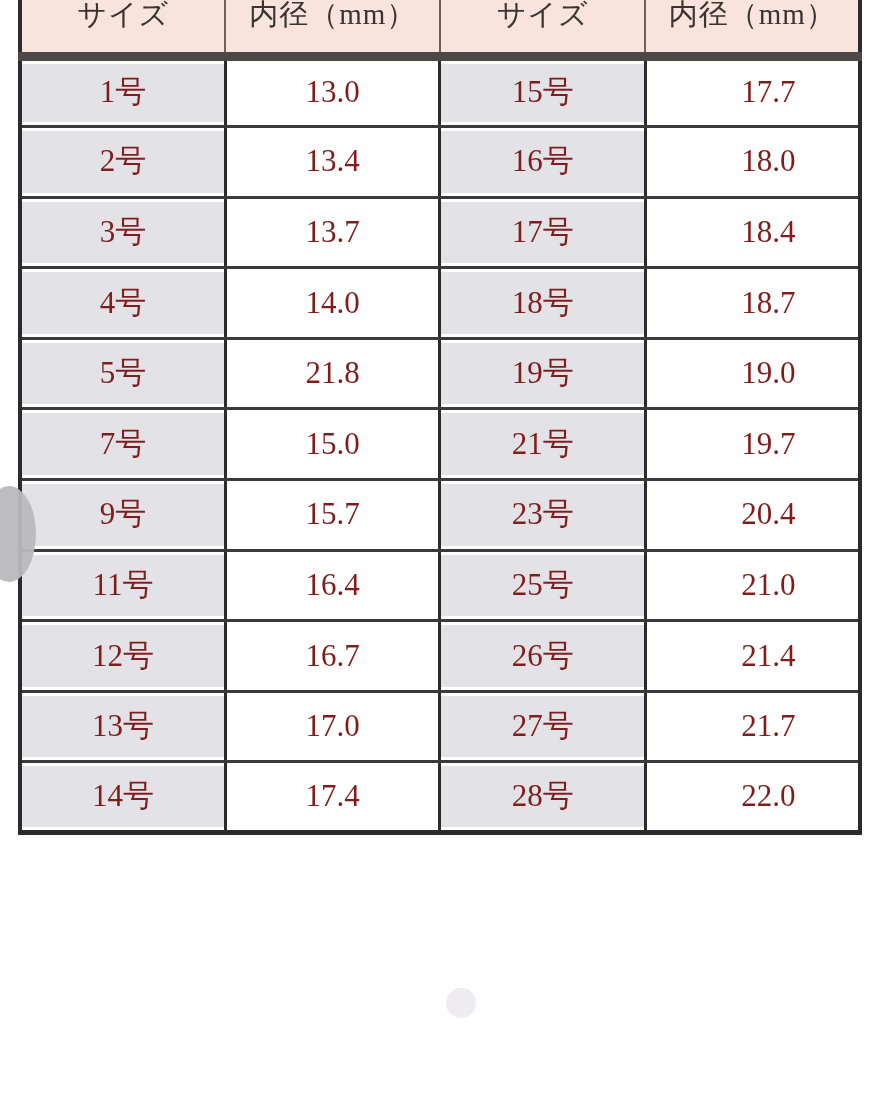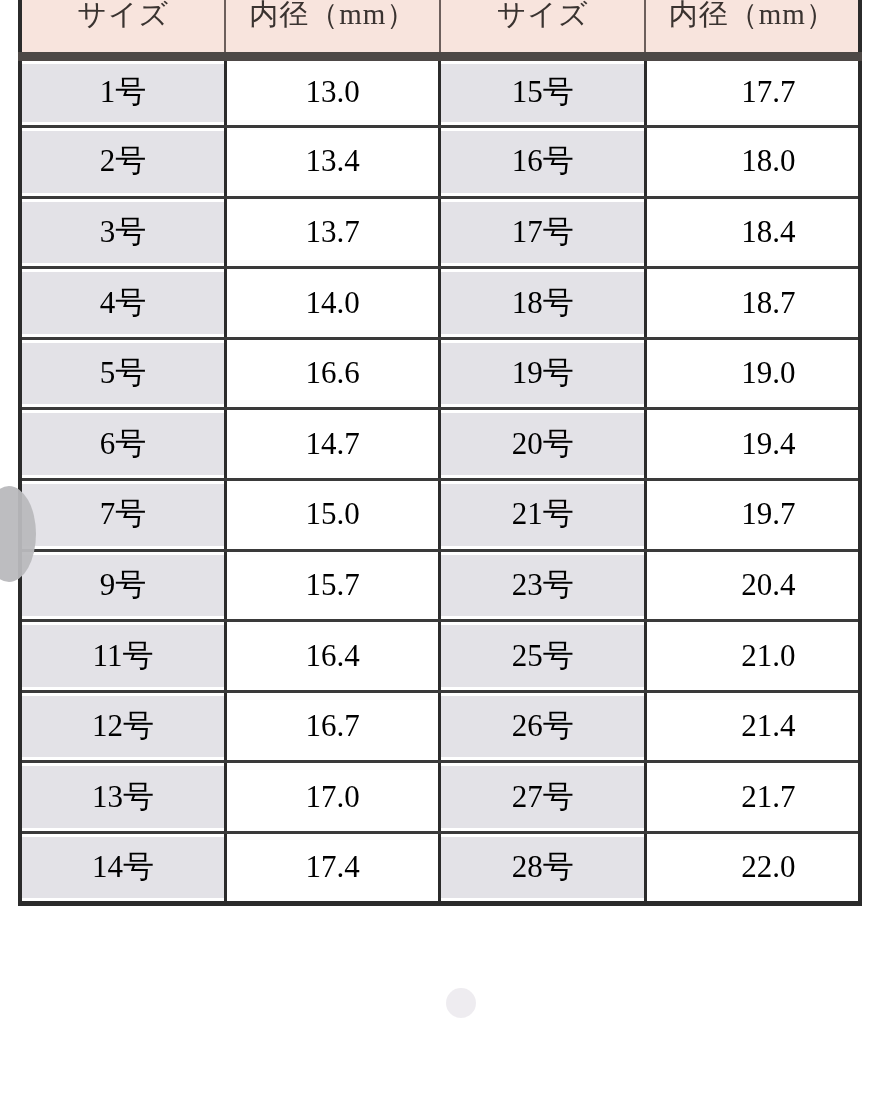--- a/index.html
+++ b/index.html
@@ -59,21 +59,21 @@
   }
   thead th:last-child { border-right: none; }
 
   
   tbody td {
     height: 70.6px;
     padding: 0;
     text-align: center;
     vertical-align: middle;
     font-size: 31px;
-    color: #000000;
+    color: #7f1d1d;
     background: #ffffff;
     border-right: 3px solid #2b2b2b;
     border-bottom: 3px solid #3a3a3a;
     box-sizing: border-box;
   }
   tbody td:last-child { border-right: none; padding-left: 32px; }
   tbody tr:last-child td { border-bottom: none; }
 
   tbody td.size-cell {
     background: #ffffff;
@@ -233,47 +233,29 @@
               <span class="txt">18.7</span>
             </td>
           </tr>
           <tr>
             <td class="size-cell">
               <div class="pill">
                 <span class="txt">5号</span>
               </div>
             </td>
             <td class="diam-cell">
-              <span class="txt">16.6</span>
+              <span class="txt">21.8</span>
             </td>
             <td class="size-cell">
               <div class="pill">
                 <span class="txt">19号</span>
               </div>
             </td>
             <td class="diam-cell">
               <span class="txt">19.0</span>
-            </td>
-          </tr>
-          <tr>
-            <td class="size-cell">
-              <div class="pill">
-                <span class="txt">6号</span>
-              </div>
-            </td>
-            <td class="diam-cell">
-              <span class="txt">14.7</span>
-            </td>
-            <td class="size-cell">
-              <div class="pill">
-                <span class="txt">20号</span>
-              </div>
-            </td>
-            <td class="diam-cell">
-              <span class="txt">19.4</span>
             </td>
           </tr>
           <tr>
             <td class="size-cell">
               <div class="pill">
                 <span class="txt">7号</span>
               </div>
             </td>
             <td class="diam-cell">
               <span class="txt">15.0</span>

